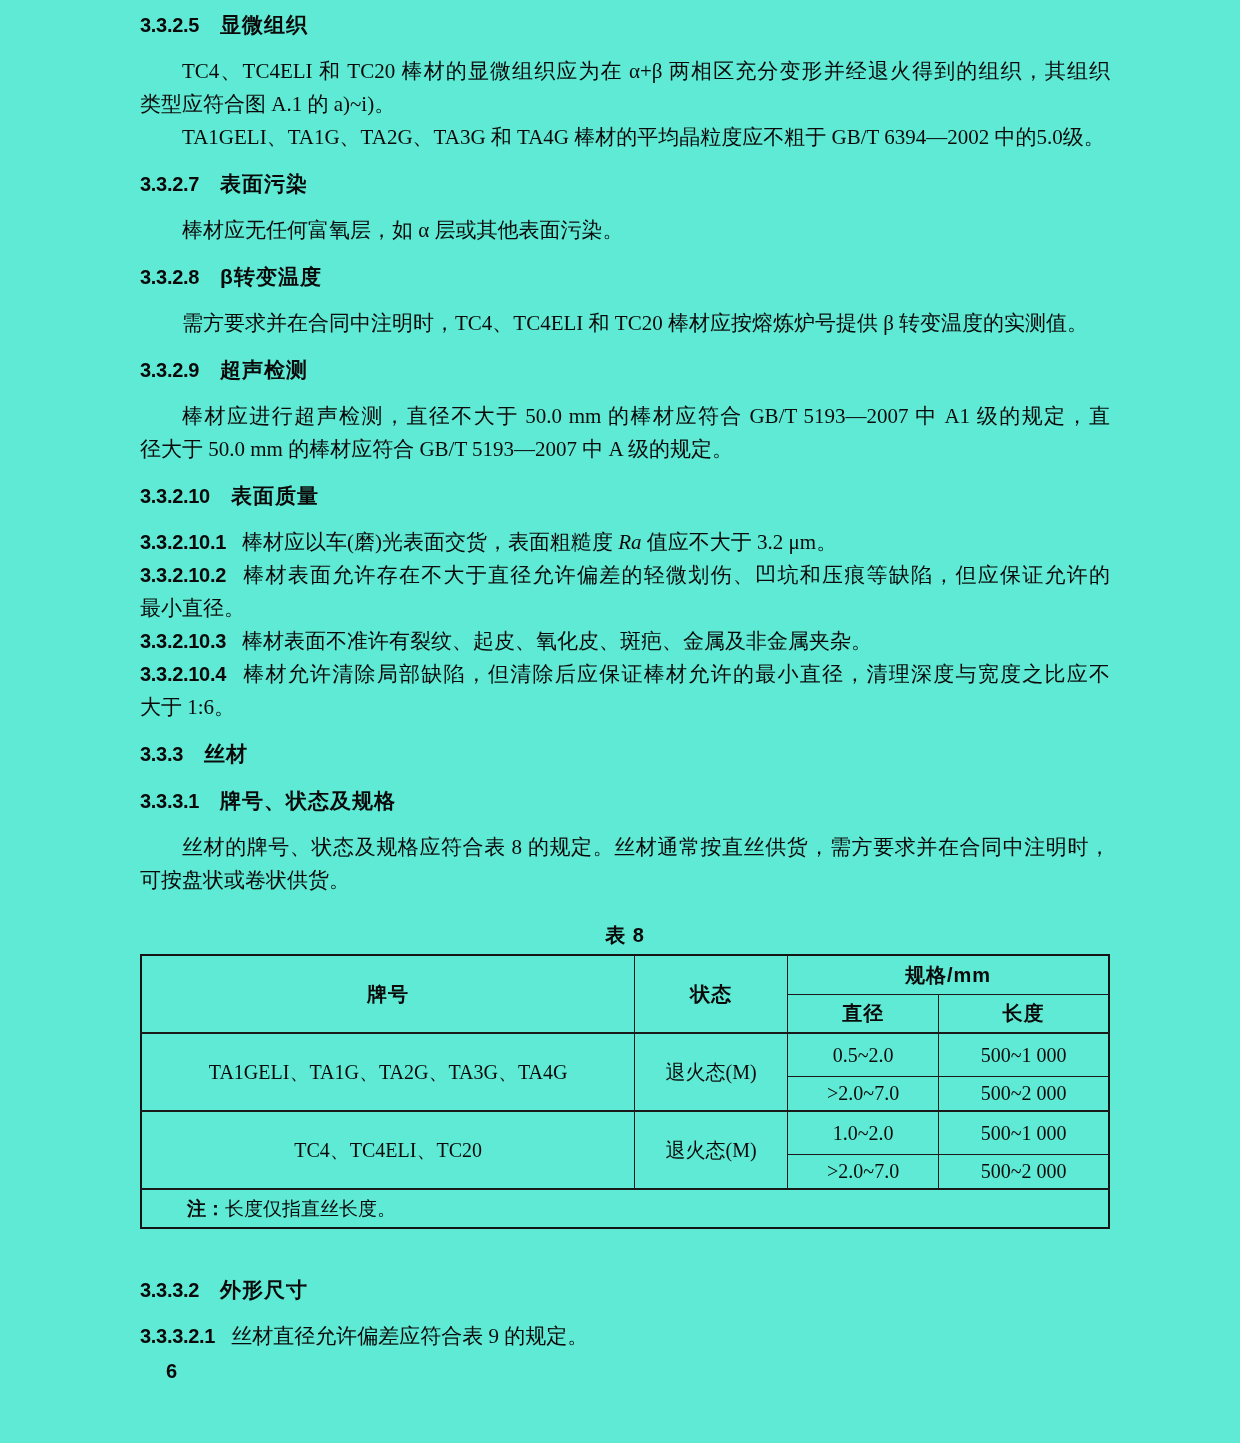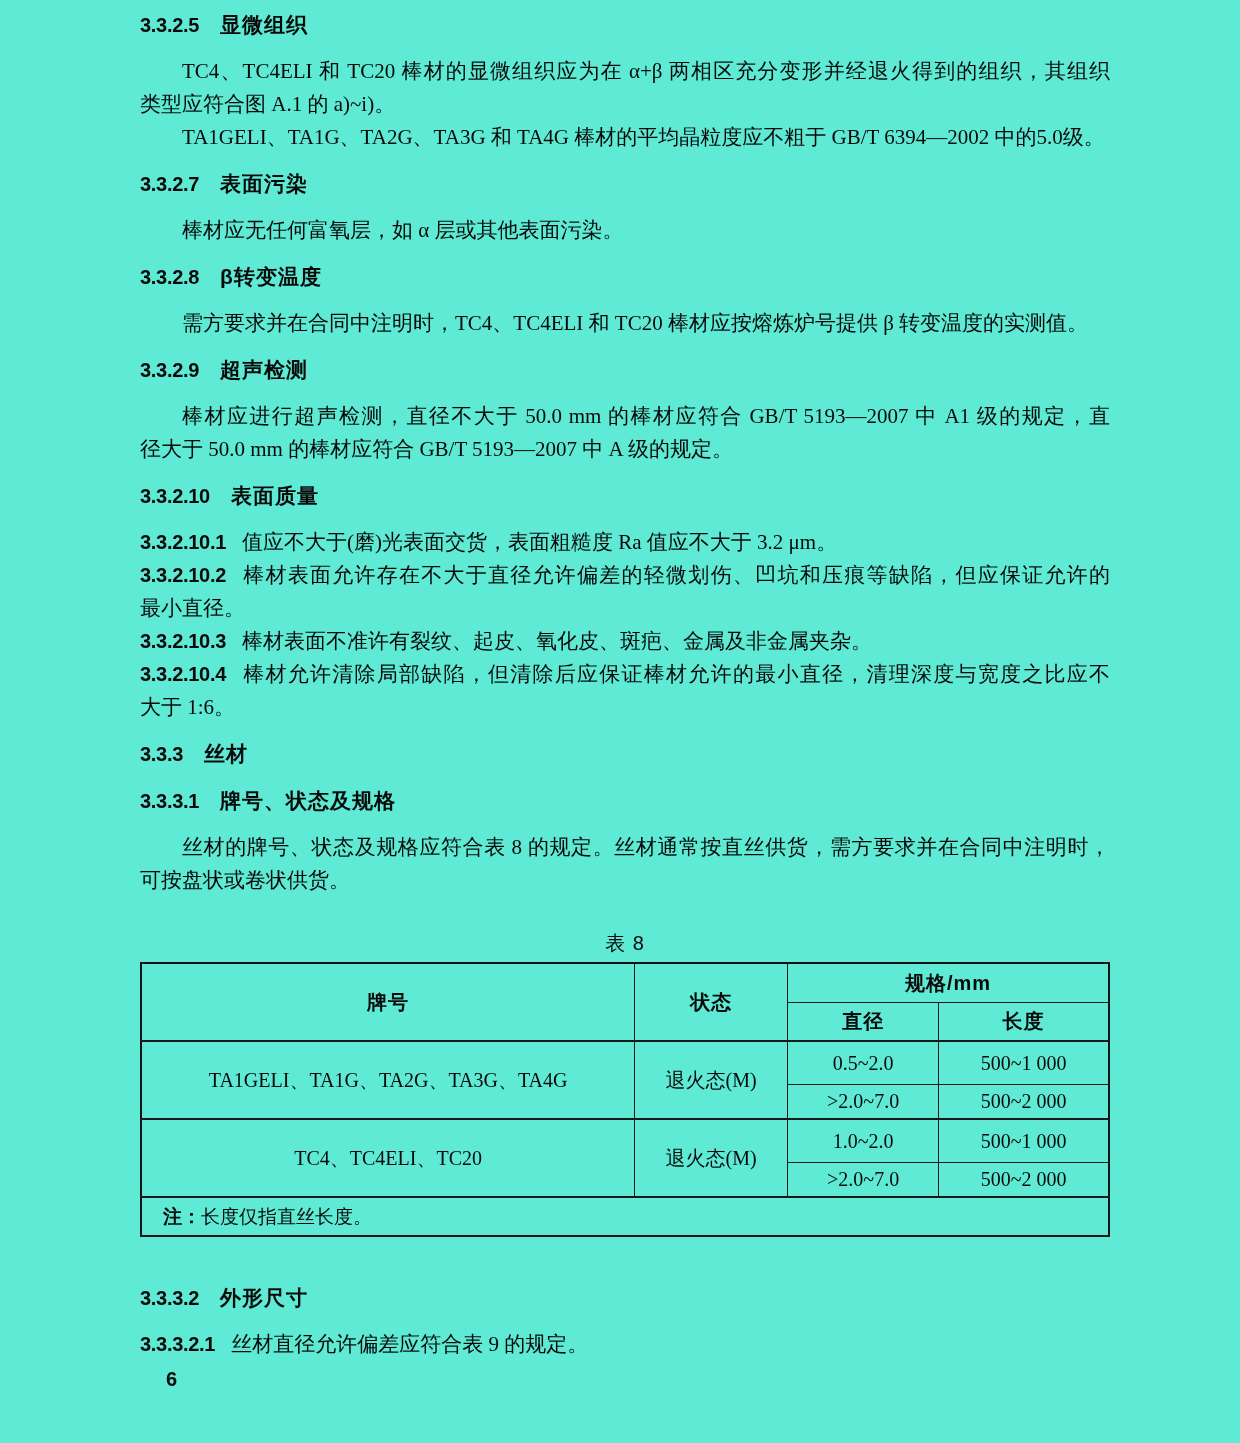--- a/index.html
+++ b/index.html
@@ -48,30 +48,30 @@
 
   
   .cnum {
     font-family: "Liberation Sans", "DejaVu Sans", sans-serif;
     font-weight: 700;
     font-size: 20px;
     letter-spacing: -0.3px;
     margin-right: 16px;
     text-align: right;
   }
-  .rough { }
+  .rough { font-style: italic; }
 
   
   .tbl-caption {
     font-family: "Liberation Sans", "DejaVu Sans", sans-serif;
-    font-weight: 400;
+    font-weight: 700;
     font-size: 20px;
     line-height: 33px;
     text-align: center;
-    margin-top: 30px;
+    margin-top: 22px;
     letter-spacing: 1px;
   }
   table.t8 {
     border-collapse: collapse;
     width: 970px;
     margin-top: 2px;
     table-layout: fixed;
   }
   table.t8 td {
     border: 1.5px solid #1a1a1a;
@@ -87,21 +87,21 @@
     letter-spacing: 1px;
   }
   tr.hr1 td { height: 38px; }
   tr.hr2 td { height: 37px; }
   tr.bodyA td { height: 42px; border-top-width: 2px; }
   tr.bodyB td { height: 33px; }
   tr.noterow td {
     border-top-width: 2px;
     height: 37px;
     text-align: left;
-    padding-left: 21px;
+    padding-left: 45px;
     font-size: 19px;
   }
   .note-label {
     font-family: "Liberation Sans", "DejaVu Sans", sans-serif;
     font-weight: 700;
   }
   .after-table { margin-top: 44px; }
   .page-num {
     font-family: "Liberation Sans", "DejaVu Sans", sans-serif;
     font-weight: 700;
@@ -138,21 +138,21 @@
 
     <div class="clause-h"><span class="hnum">3.3.2.9</span><span class="htitle">超声检测</span></div>
     <div class="para">
       <span class="line fill indent">棒材应进行超声检测，直径不大于 50.0 mm 的棒材应符合 GB/T 5193—2007 中 A1 级的规定，直</span>
       <span class="line">径大于 50.0 mm 的棒材应符合 GB/T 5193—2007 中 A 级的规定。</span>
     </div>
 
     <div class="clause-h"><span class="hnum">3.3.2.10</span><span class="htitle">表面质量</span></div>
 
     <div class="para">
-      <span class="line"><span class="cnum">3.3.2.10.1</span><span>值应不大于(磨)光表面交货，表面粗糙度 </span><span class="rough">Ra</span><span> 值应不大于 3.2 μm。</span></span>
+      <span class="line"><span class="cnum">3.3.2.10.1</span><span>棒材应以车(磨)光表面交货，表面粗糙度 </span><span class="rough">Ra</span><span> 值应不大于 3.2 μm。</span></span>
     </div>
     <div class="para">
       <span class="line fill"><span class="cnum">3.3.2.10.2</span><span>棒材表面允许存在不大于直径允许偏差的轻微划伤、凹坑和压痕等缺陷，但应保证允许的</span></span>
       <span class="line">最小直径。</span>
     </div>
     <div class="para">
       <span class="line"><span class="cnum">3.3.2.10.3</span><span>棒材表面不准许有裂纹、起皮、氧化皮、斑疤、金属及非金属夹杂。</span></span>
     </div>
     <div class="para">
       <span class="line fill"><span class="cnum">3.3.2.10.4</span><span>棒材允许清除局部缺陷，但清除后应保证棒材允许的最小直径，清理深度与宽度之比应不</span></span>

